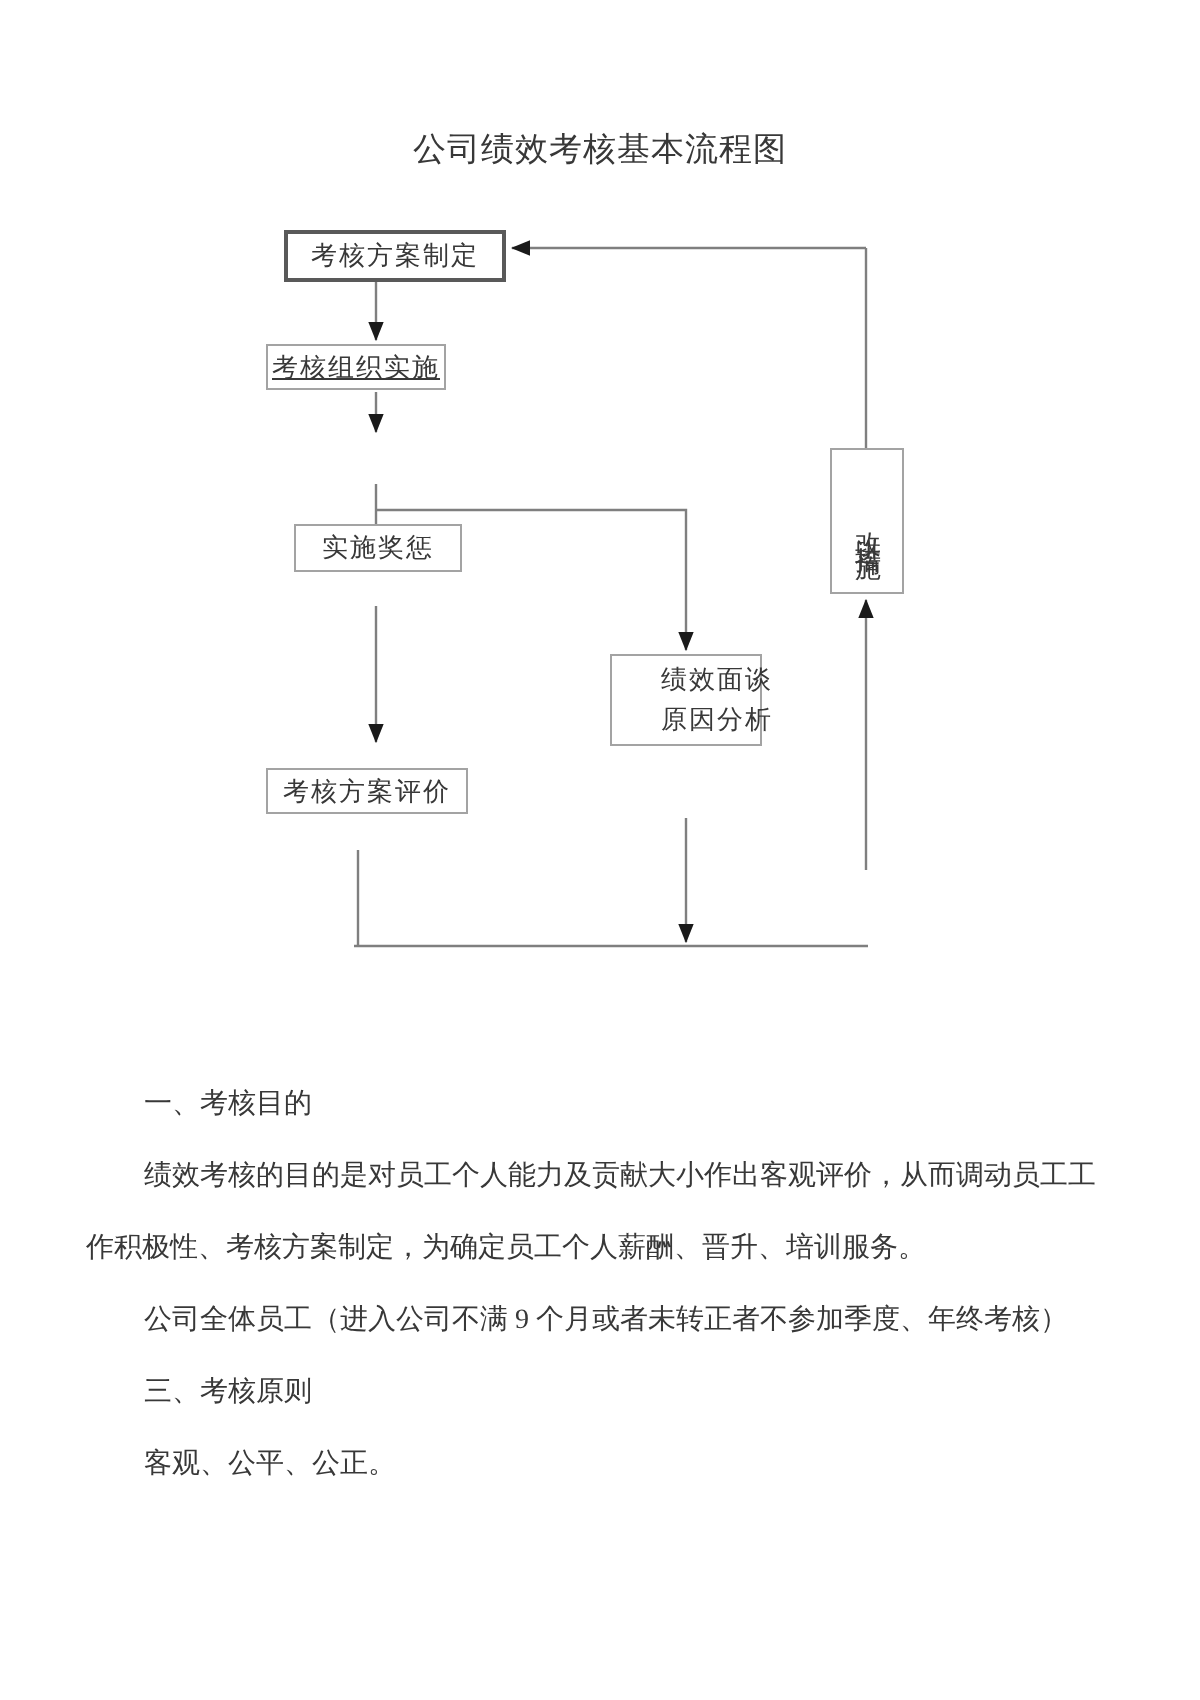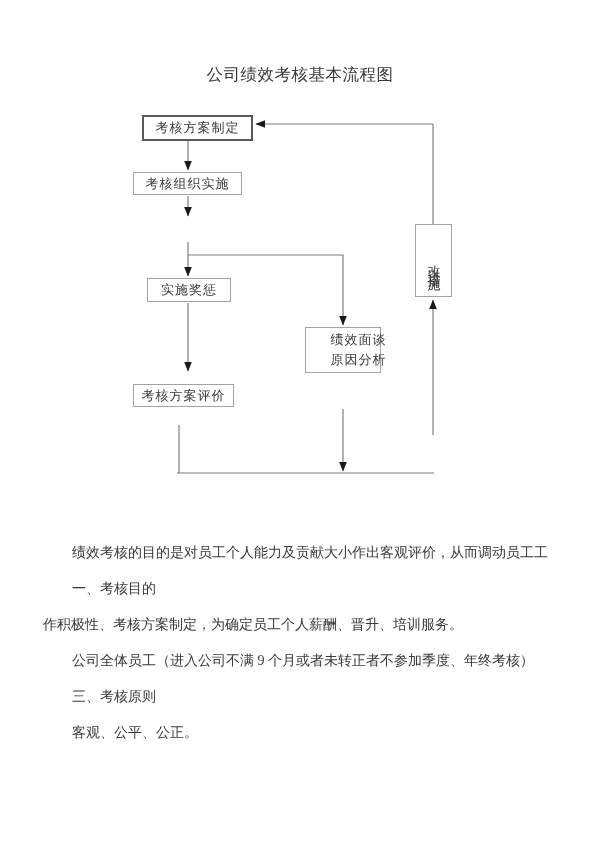--- a/index.html
+++ b/index.html
@@ -95,46 +95,46 @@
       <line x1="343" y1="409" x2="343" y2="471" marker-end="url(#ah)"></line>
       <line x1="433" y1="435" x2="433" y2="300" marker-end="url(#ah)"></line>
       <line x1="433" y1="224" x2="433" y2="124"></line>
       <line x1="433" y1="124" x2="256" y2="124" marker-end="url(#ah)"></line>
     </svg>
 
     <div class="fc-box primary" style="left:142px; top:115px; width:111px; height:26px;">
       <span>考核方案制定</span>
     </div>
 
-    <div class="fc-box" style="left:133px; top:172px; width:109px; height:23px;">
+    <div class="fc-box" style="left:133px; top:172px; width:90px; height:23px;text-decoration:underline;">
       <span>考核组织实施</span>
     </div>
 
 
-    <div class="fc-box" style="left:147px; top:278px; width:84px; height:24px;">
+    <div class="fc-box" style="left:147px; top:262px; width:84px; height:24px;">
       <span>实施奖惩</span>
     </div>
 
     <div class="fc-box" style="left:133px; top:384px; width:101px; height:23px;">
       <span>考核方案评价</span>
     </div>
 
     <div class="fc-box two-line" style="left:305px; top:327px; width:76px; height:46px;padding-left:31px;">
       <span>绩效面谈</span>
       <span>原因分析</span>
     </div>
 
     <div class="fc-box vert" style="left:415px; top:224px; width:37px; height:73px;">
       <span>改进措施</span>
     </div>
 
   </div>
 
   <div class="body-text">
+    <div class="line indent">一、考核目的</div>
     <div class="line indent">绩效考核的目的是对员工个人能力及贡献大小作出客观评价，从而调动员工工</div>
-    <div class="line indent">一、考核目的</div>
     <div class="line">作积极性、考核方案制定，为确定员工个人薪酬、晋升、培训服务。</div>
     <div class="line indent">公司全体员工（进入公司不满 9 个月或者未转正者不参加季度、年终考核）</div>
     <div class="line indent">三、考核原则</div>
     <div class="line indent">客观、公平、公正。</div>
   </div>
 
 </div>
 
 </body></html>

